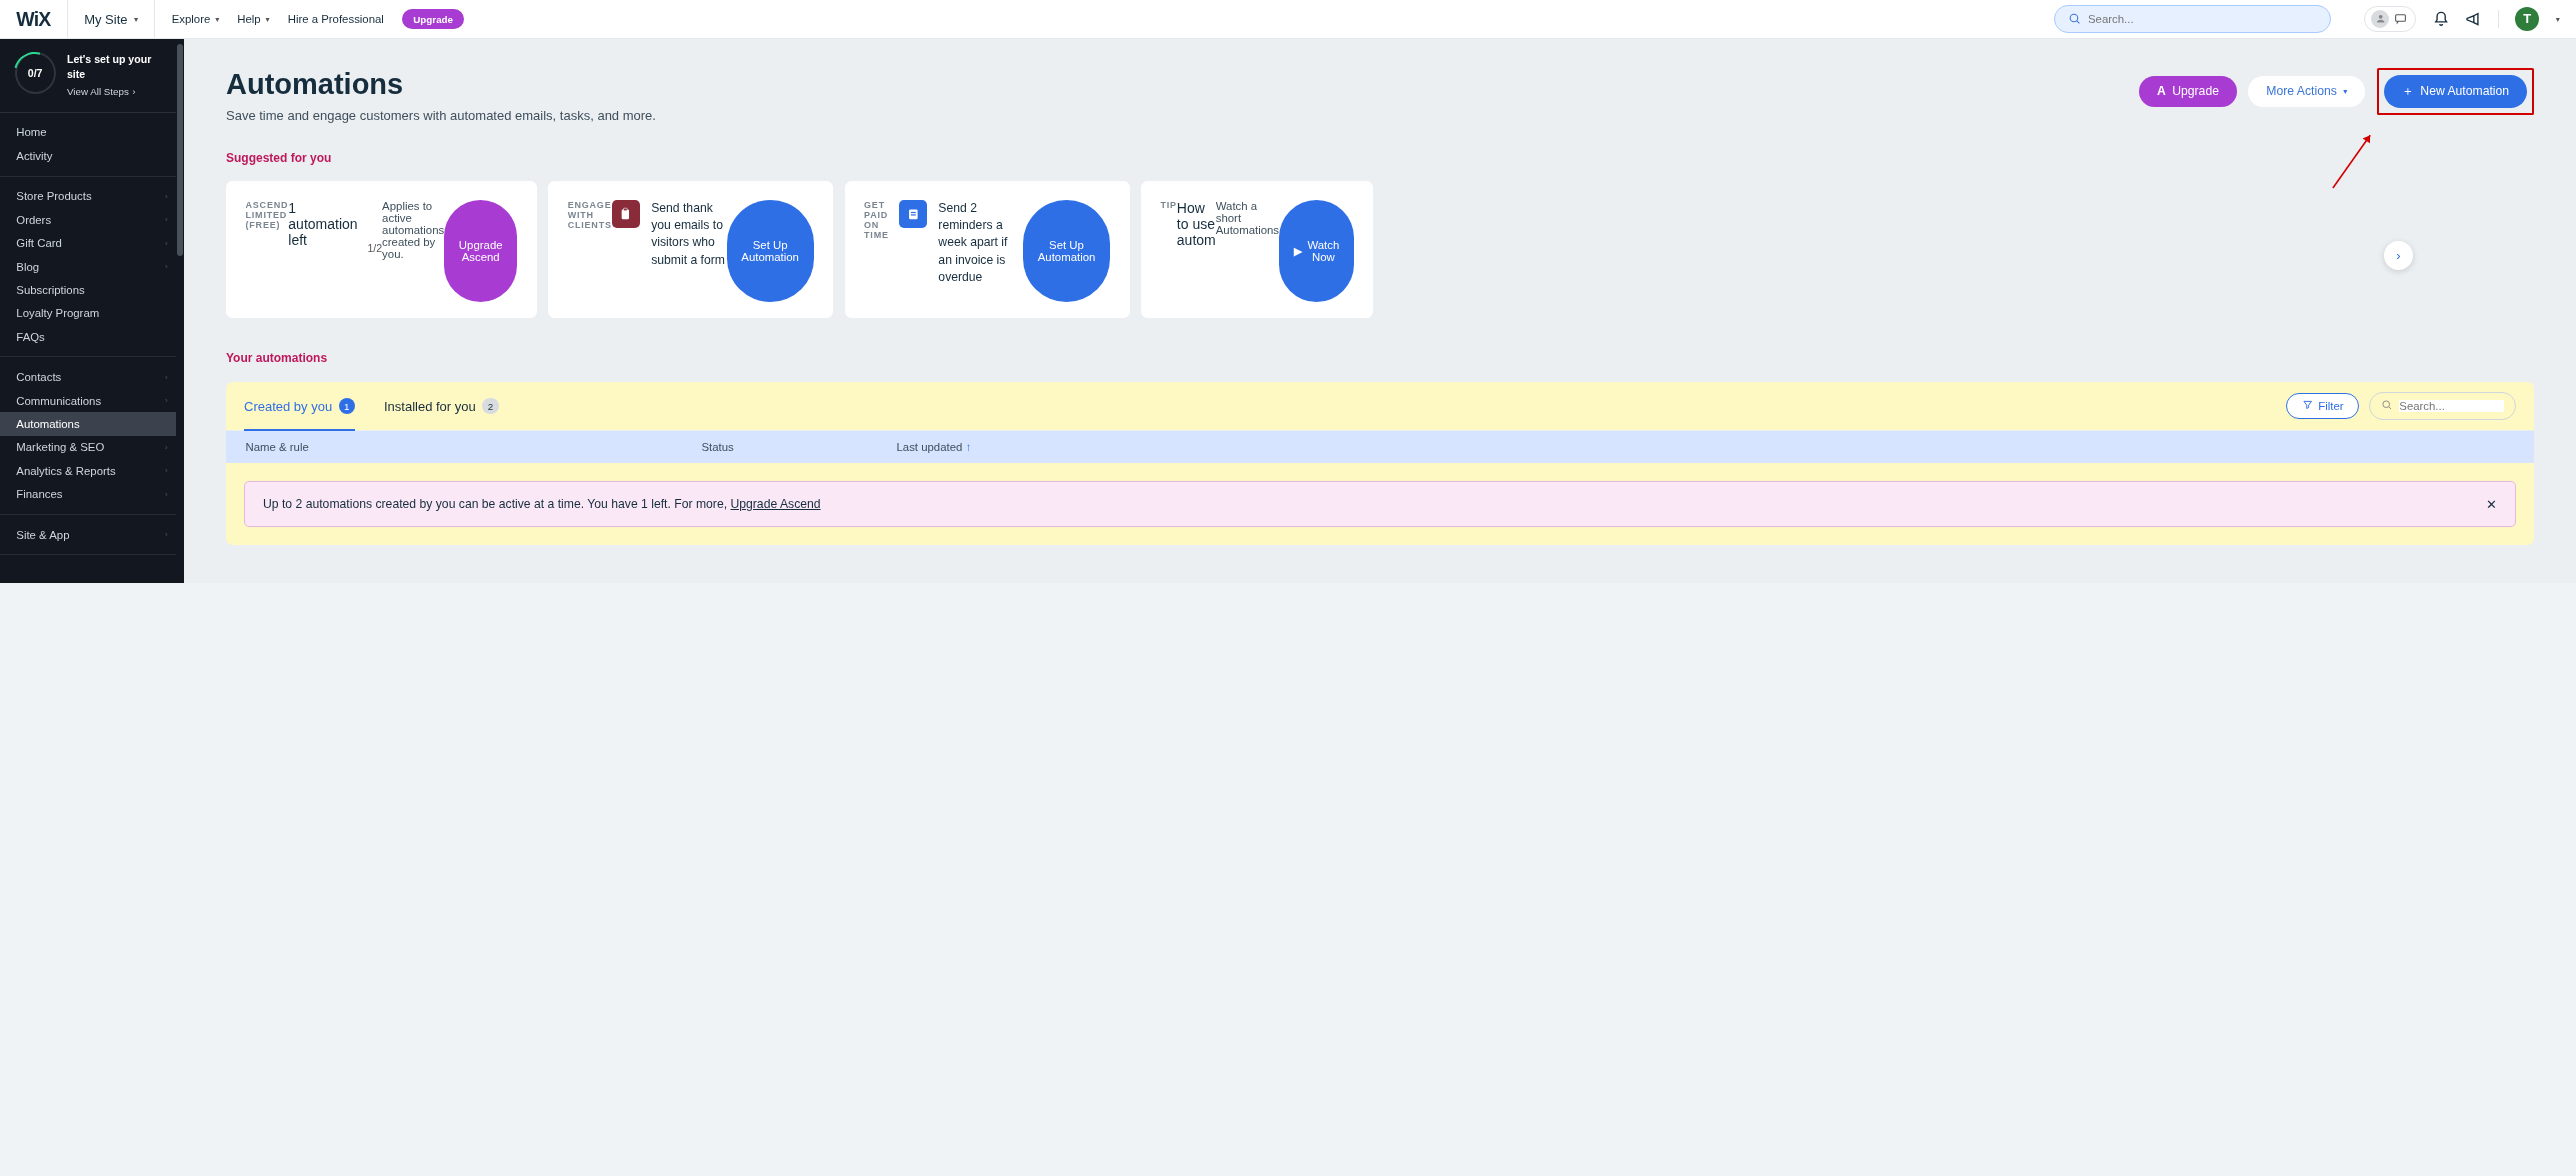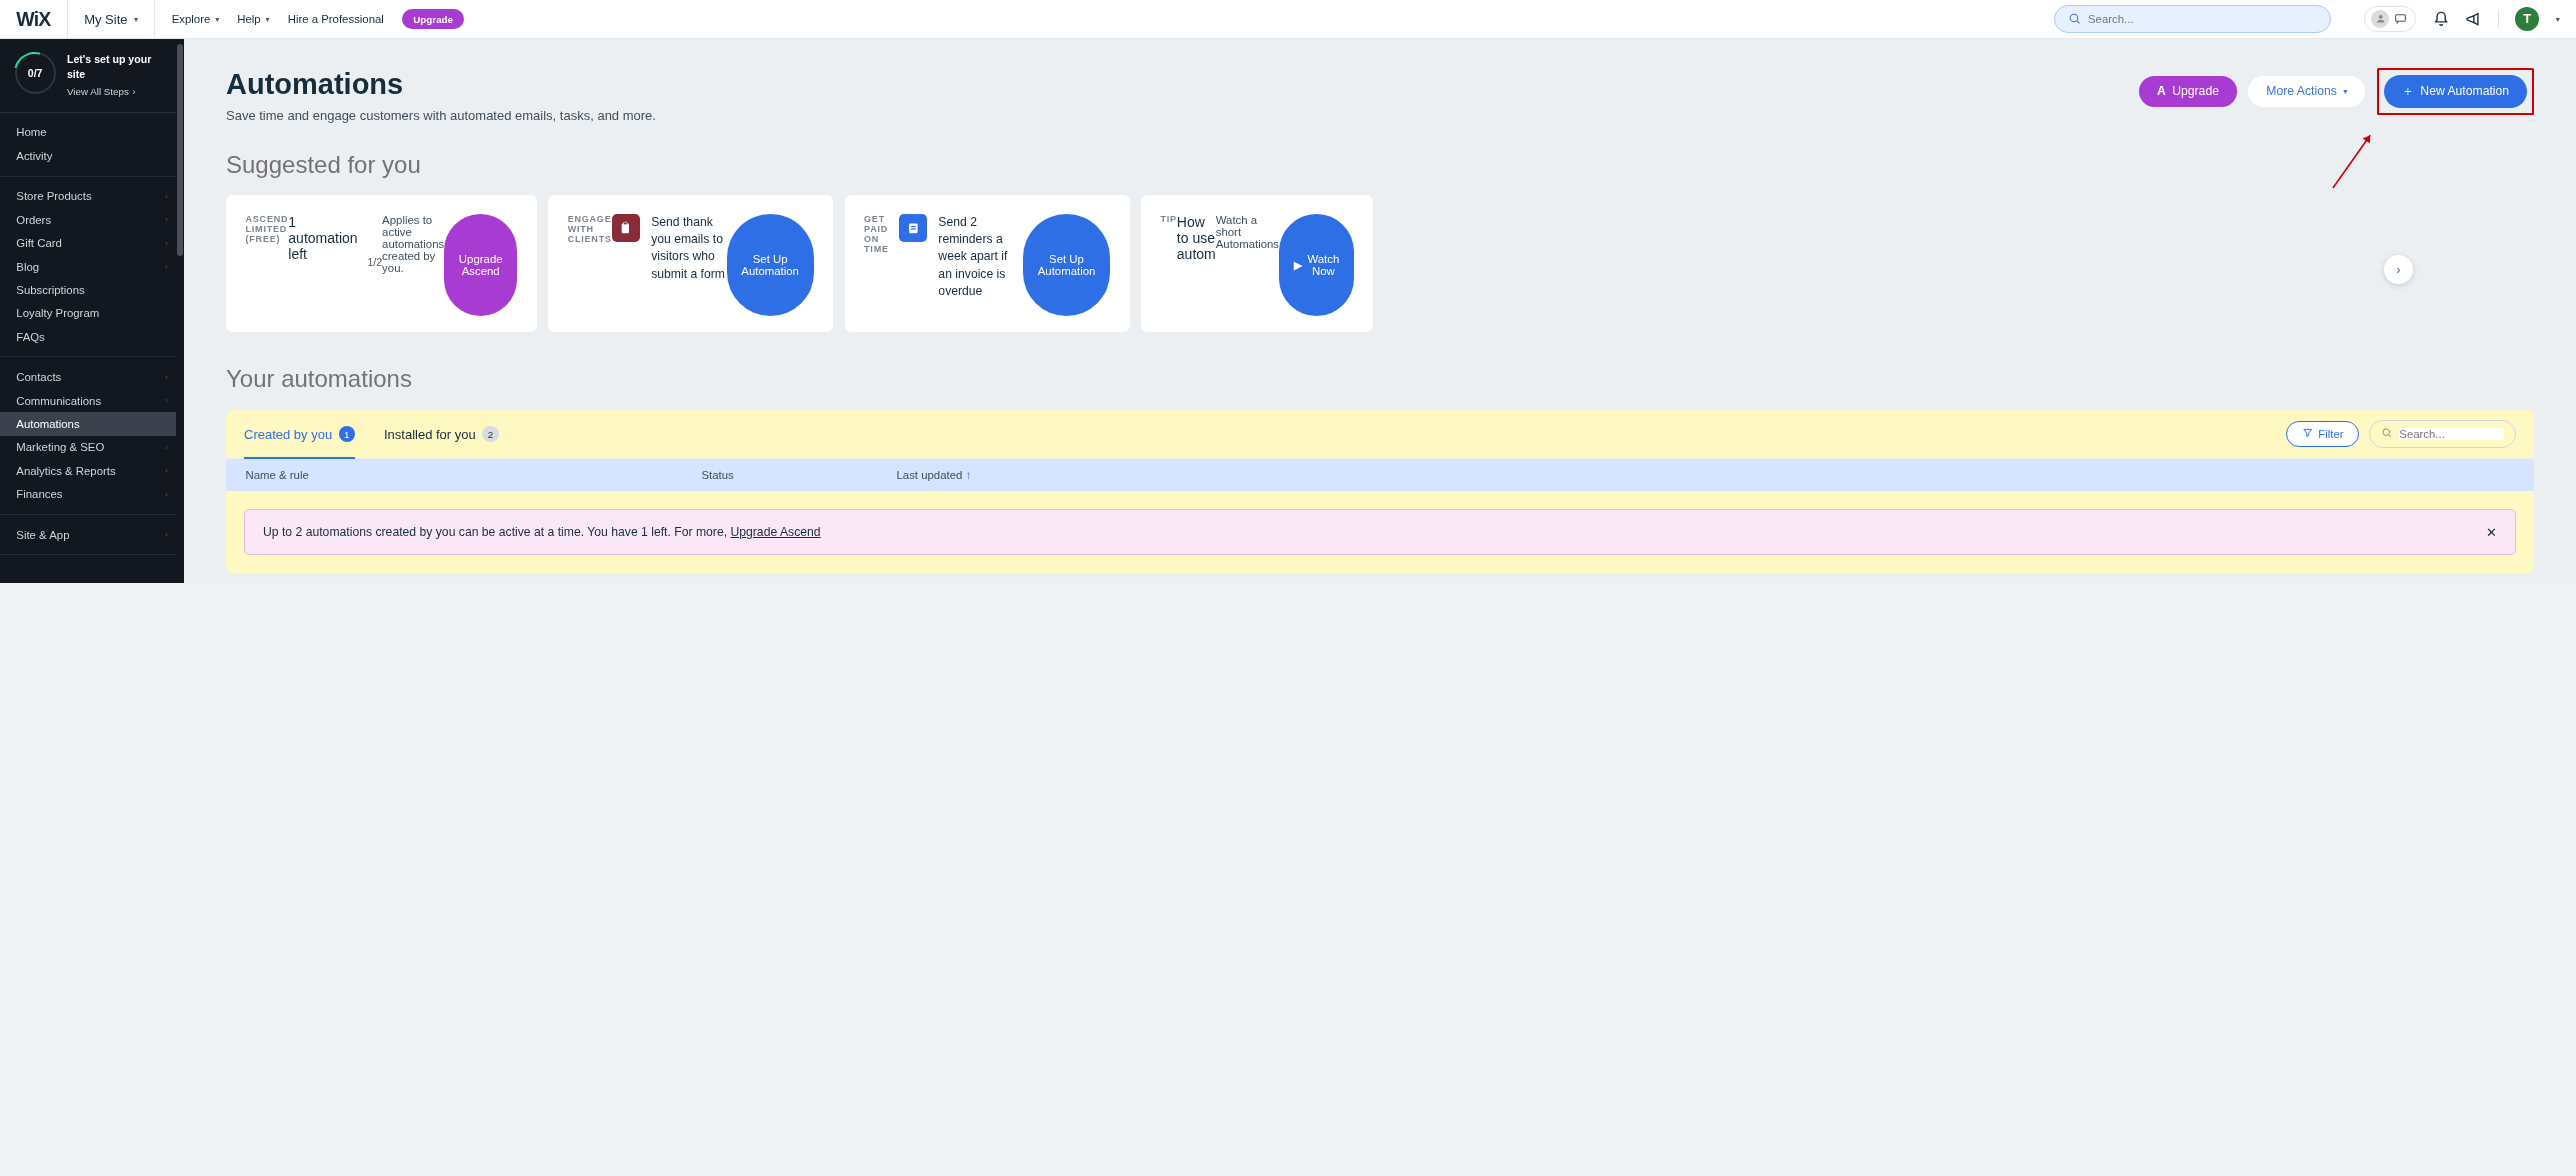--- a/index.html
+++ b/index.html
@@ -45,21 +45,21 @@
   .page-title { font-size: 29px; font-weight: 700; color:#162d3d; margin-bottom: 6.5px; }
   .page-sub { font-size: 13px; color:#3e4f5c; }
   .header-actions { display:flex; gap: 11.4px; align-items:center; }
   .btn { border-radius: 81px; padding: 8.1px 18px; font-size: 12.2px; font-weight:500; cursor:pointer; border:none; display:flex; align-items:center; gap:6.5px; }
   .btn-purple { background:#a83bd1; color:#fff; }
   .btn-white { background:#fff; color:#3b75d6; }
   .btn-blue { background:#2f6fe6; color:#fff; }
   .highlight-box { border:2.4px solid #d10000; padding:4.9px; border-radius:1.6px; position:relative; }
   .arrow-annot { position:absolute; color:#d10000; font-size:49px; right: 212px; top: 98px; transform: rotate(-35deg); pointer-events:none; }
 
-  .section-title { font-size: 24px; font-weight:400; color:#737373; margin-bottom: 16.3px; }
+  .section-title { font-size: 12px; font-weight:700; color:#be185d; margin-bottom: 16.3px; }
 
   .cards-row { display:flex; gap: 11.4px; position:relative; overflow:hidden; margin-bottom:33px; }
   .card { background:#fff; border-radius:6.5px; padding: 19.5px 19.5px 16.3px 19.5px; flex: 0 0 285px; display:flex; flex-direction:row; }
   .card.tip { flex: 0 0 163px; }
   .card-eyebrow { font-size: 9px; letter-spacing: 0.8px; color:#7a8591; font-weight:700; text-transform:uppercase; margin-bottom: 11.4px; }
   .card-big { font-size: 14px; color:#162d3d; font-weight:500; margin-bottom: 17px; }
   .progress-row { display:flex; align-items:center; gap:9.8px; margin-bottom:6.5px; }
   .progress-bar { flex:1; height:3.3px; background:#e0e4e8; border-radius:3.3px; overflow:hidden; }
   .progress-fill { height:100%; width:50%; background:#a83bd1; }
   .card-note { font-size:11.4px; color:#3e4f5c; margin-bottom:14.7px; }

